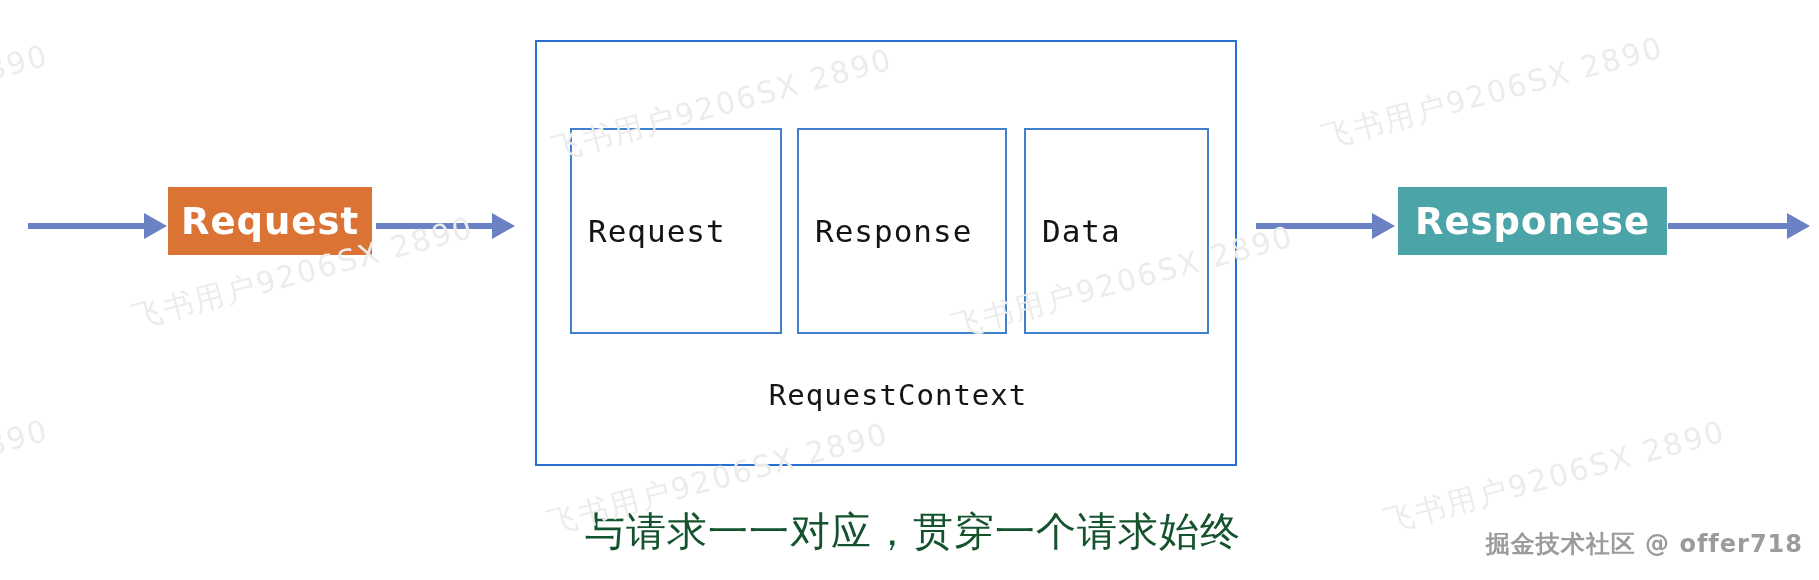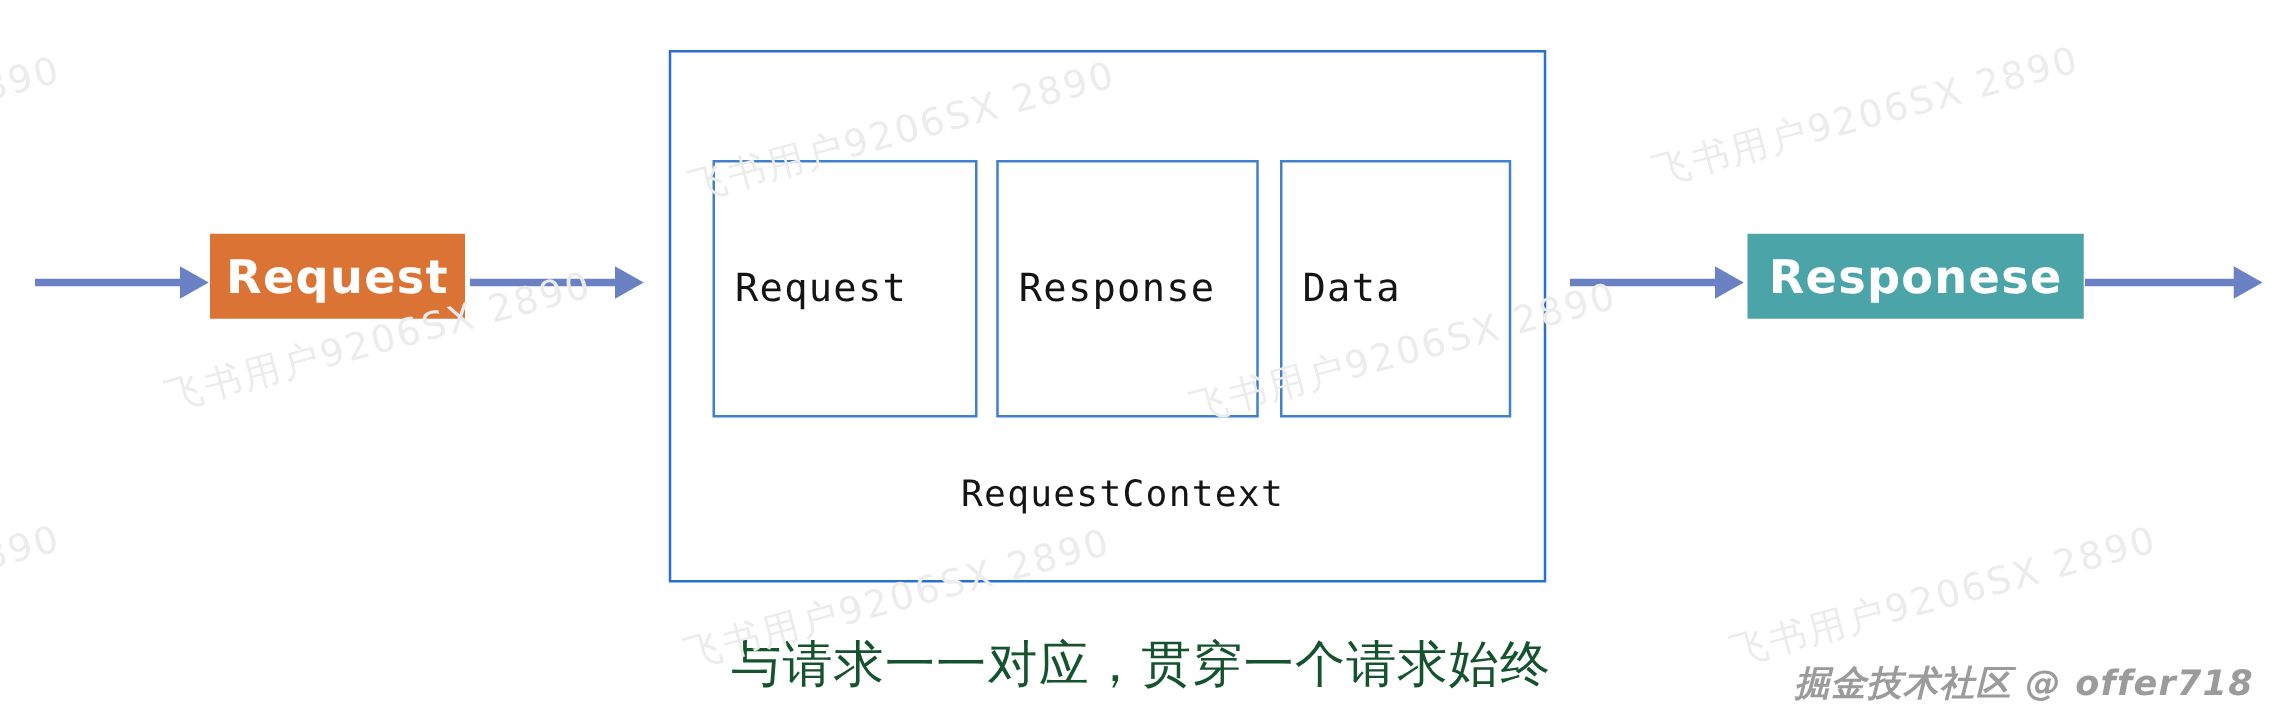--- a/index.html
+++ b/index.html
@@ -71,28 +71,27 @@
     font-size:40px;color:#14532d;
     letter-spacing:1px;
     white-space:nowrap;
     z-index:2;
     font-family:"DejaVu Sans", sans-serif;
   }
   
   .credit{
     position:absolute;
     right:16px;top:528px;
-    font-size:28px;font-weight:bold;
+    font-size:24px;font-weight:bold;
     color:#9b9b9b;
     letter-spacing:1px;
     text-shadow:2px 2px 0 #ffffff;
     white-space:nowrap;
     z-index:6;
     font-family:"DejaVu Sans", sans-serif;
-    font-style:italic;
   }
 </style>
 </head>
 <body>
 
 <div id="canvas">
 
   <div class="wm" style="left: -122px; top: 101px; color: rgb(236, 236, 236);">飞书用户9206SX 2890</div>
   <div class="wm" style="left: 722px; top: 105px; color: rgb(236, 236, 236);">飞书用户9206SX 2890</div>
   <div class="wm" style="left: 1493px; top: 93px; color: rgb(236, 236, 236);">飞书用户9206SX 2890</div>

